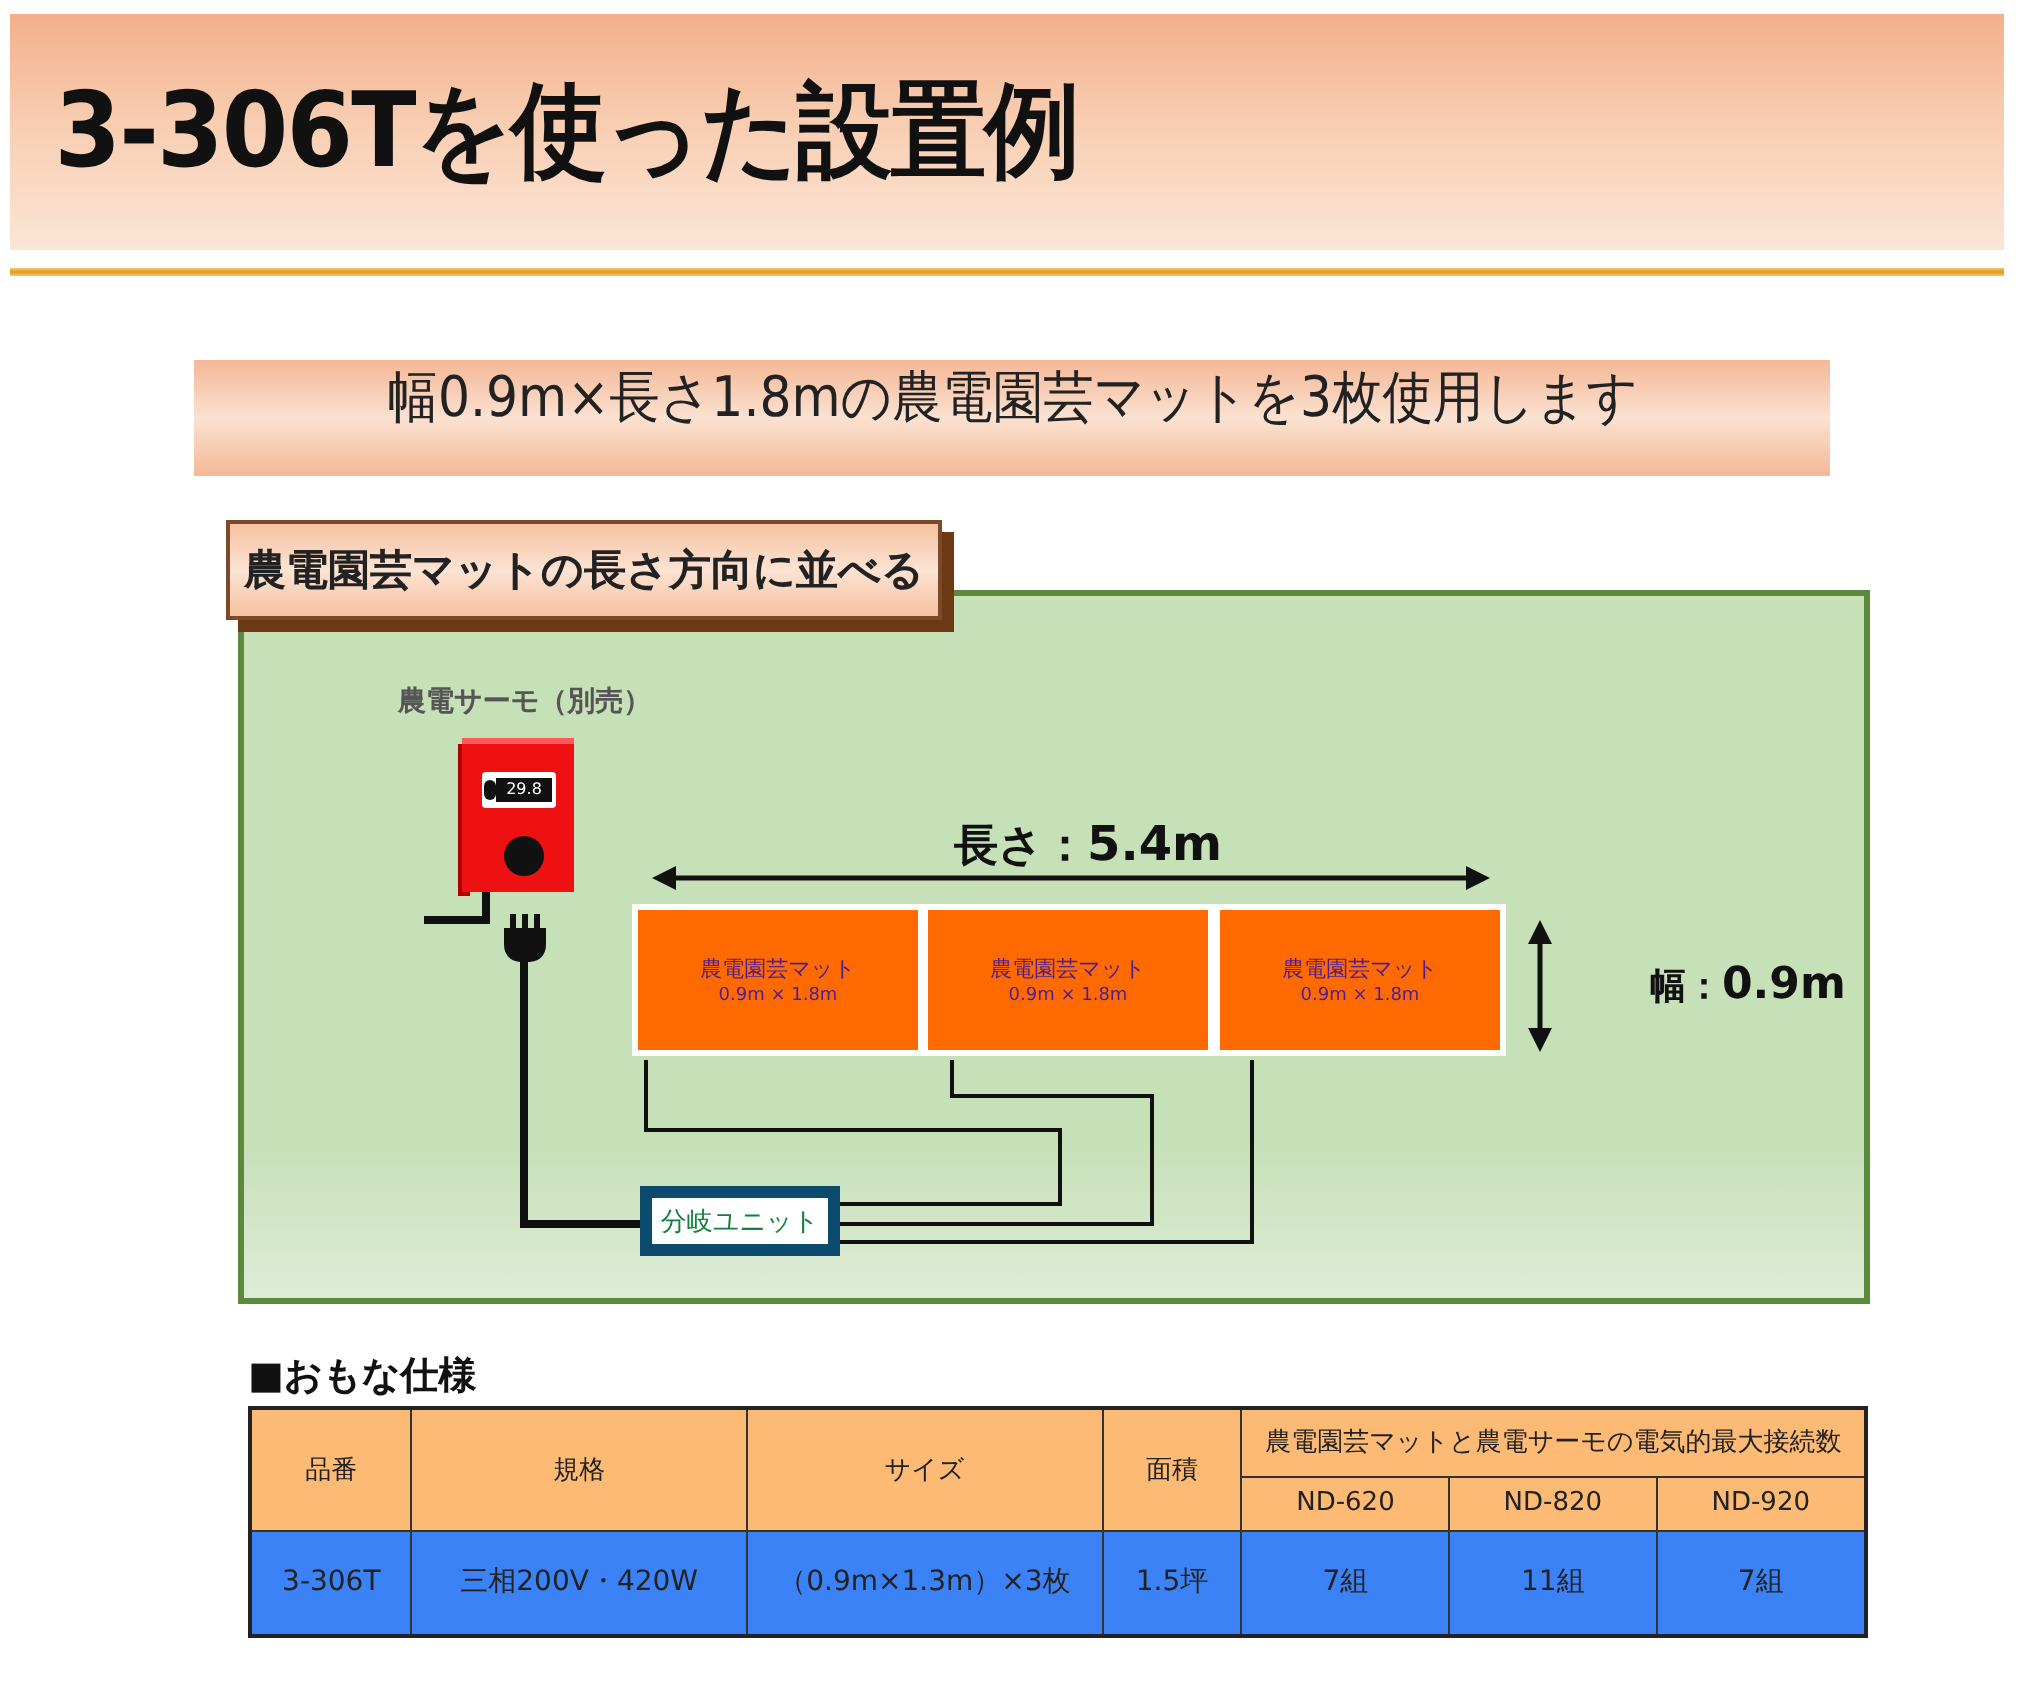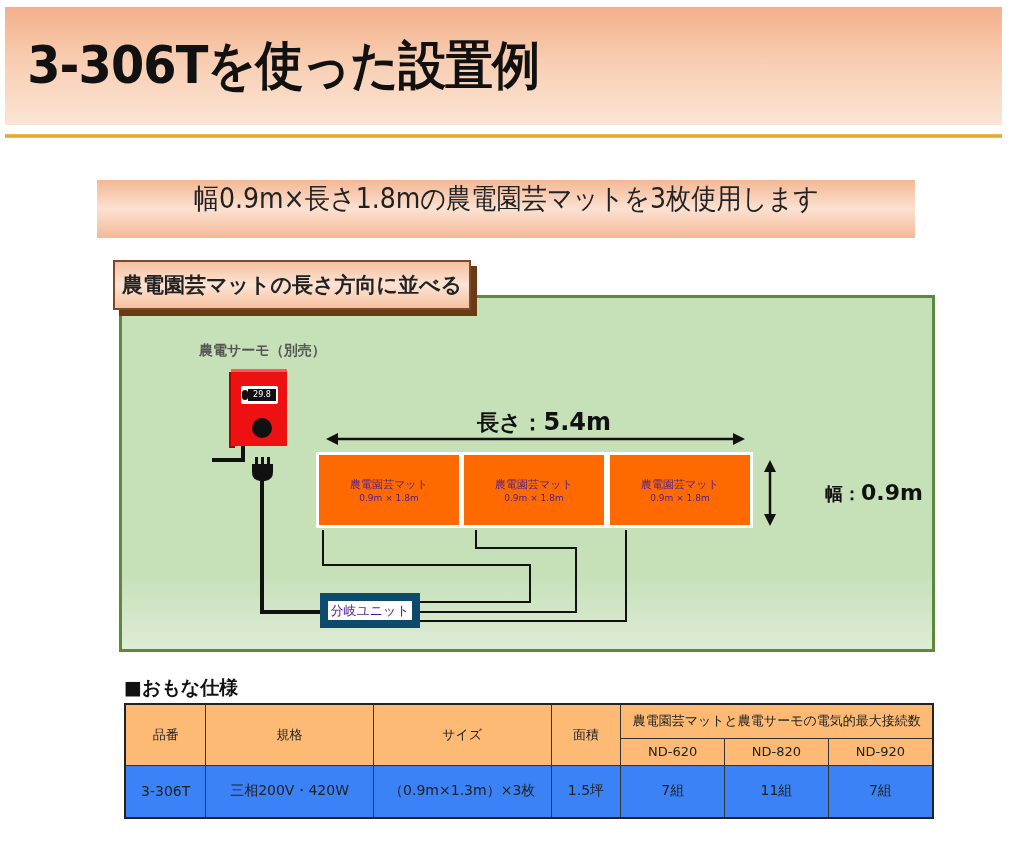--- a/index.html
+++ b/index.html
@@ -88,23 +88,23 @@
   .mat .size { font-size: 9px; line-height: 12px; }
 
   .width-label {
     position: absolute; left: 785px; top: 480px; font-weight: bold; color: #111; margin-left: 40px;
   }
   .width-label .jp { font-size: 18px; }
   .width-label .val { font-size: 22px; }
 
   .unit-box {
     position: absolute; left: 320px; top: 593px; width: 100px; height: 35px;
-    background: #ffffff; border: 8px solid #0c4a6e;
+    background: #ffffff; border: 6px solid #0c4a6e;
     display: flex; align-items: center; justify-content: center;
-    font-size: 13px; color: #4c1d95;
+    font-size: 13px; color: #15803d;
   }
 
   svg.wires { position: absolute; left: 0; top: 0; width: 1009px; height: 844px; pointer-events: none; }
 
   .spec-heading {
     position: absolute; left: 124px; top: 675px; font-size: 19px; font-weight: bold; color: #111;
   }
 
   table.spec {
     position: absolute; left: 124px; top: 703px; width: 810px;

